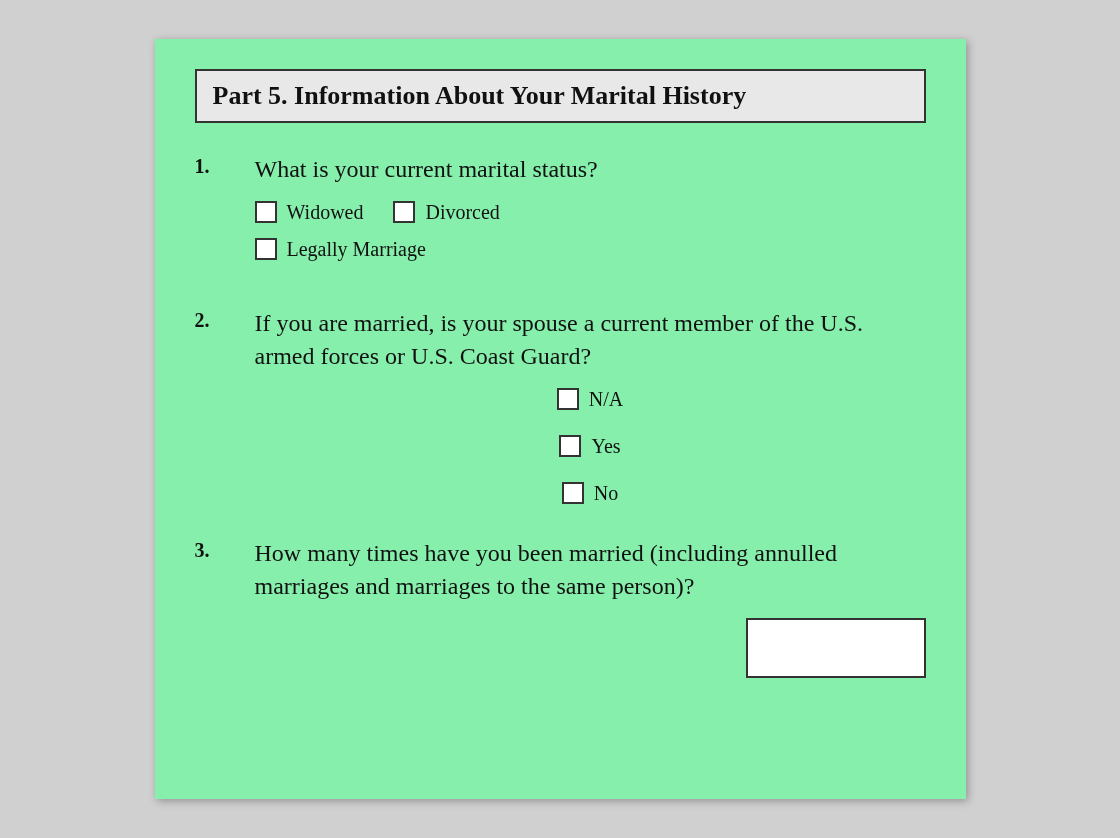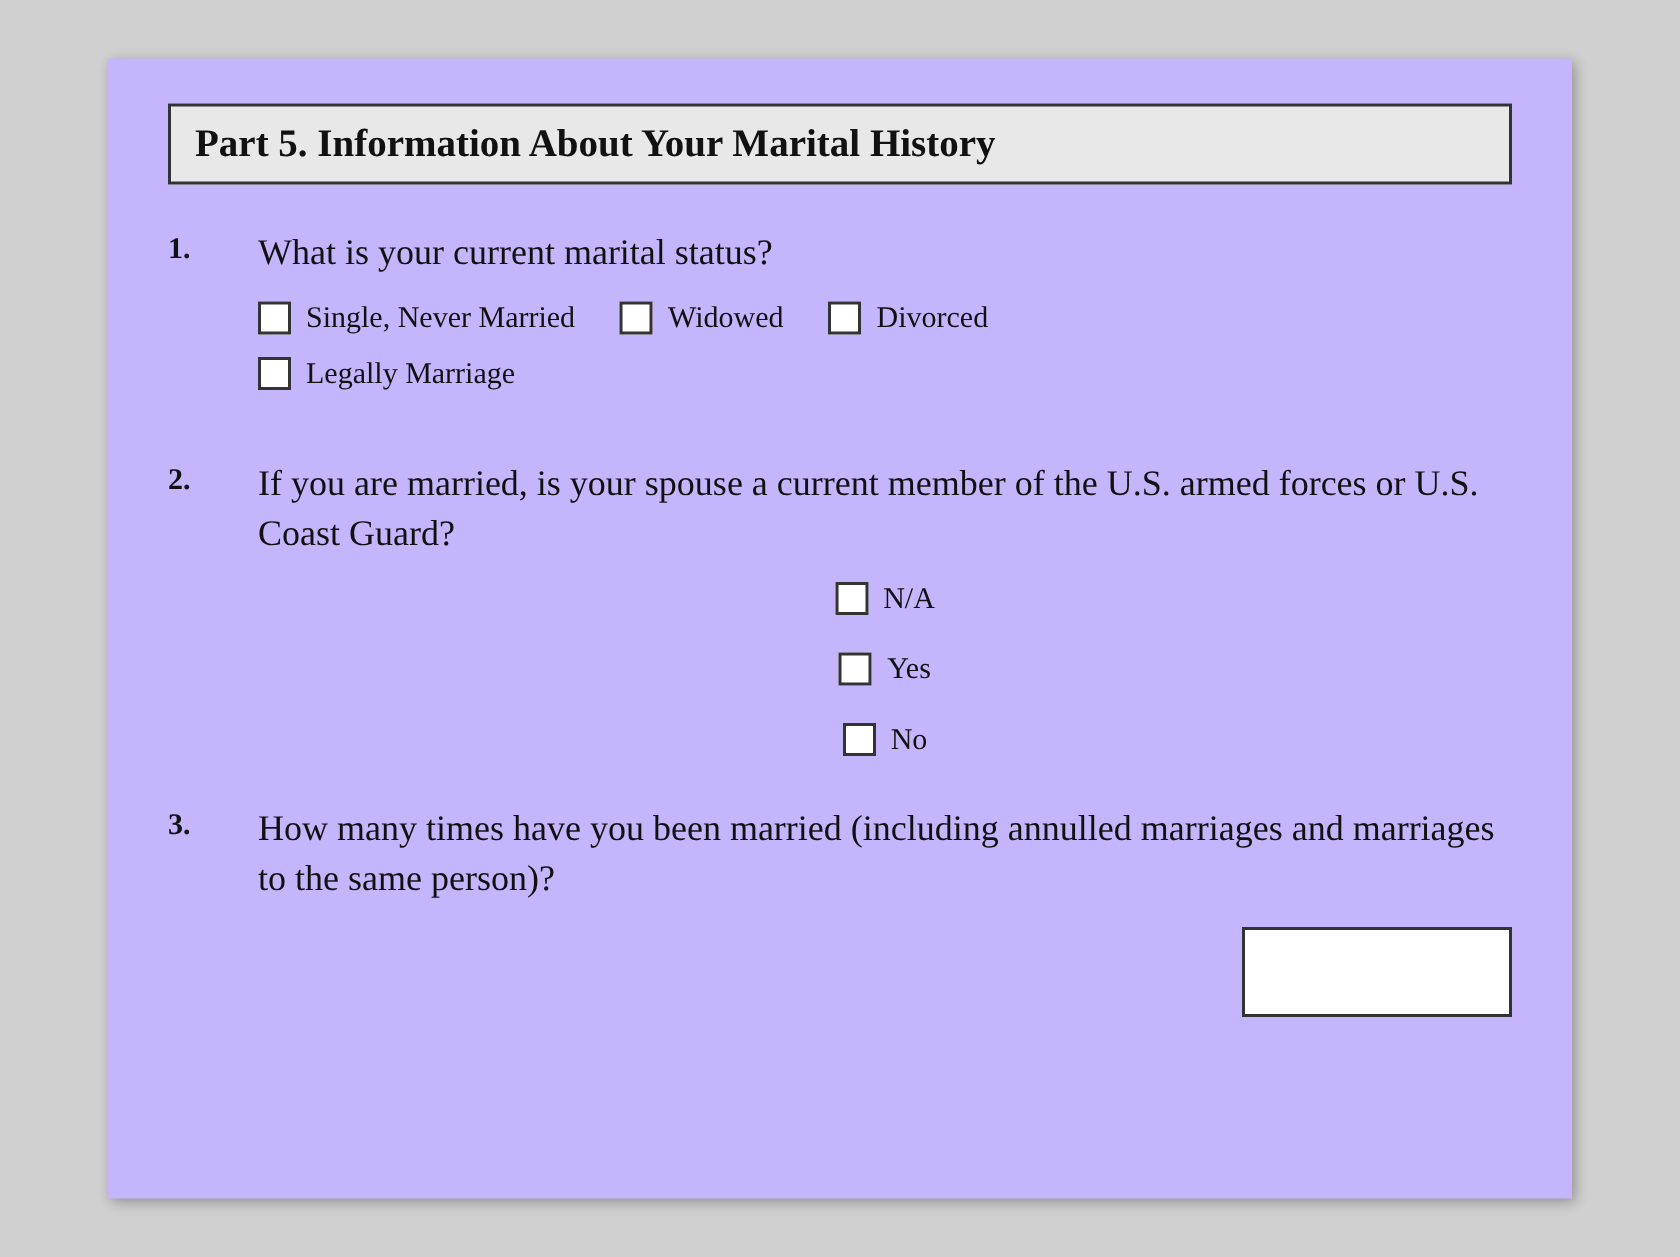--- a/index.html
+++ b/index.html
@@ -11,22 +11,22 @@
     body {
       background: #d0d0d0;
       display: flex;
       justify-content: center;
       align-items: center;
       min-height: 100vh;
       font-family: 'Times New Roman', Times, serif;
     }
 
     .page {
-      background: #c4b5fd;
-      width: 976px;
+      background: #86efac;
+      width: 811px;
       min-height: 760px;
       padding: 30px 40px 40px 40px;
       box-shadow: 2px 2px 8px rgba(0,0,0,0.3);
     }
 
     .section-header {
       border: 2.5px solid #333;
       padding: 10px 16px;
       margin-bottom: 30px;
       background: #e8e8e8;
@@ -124,24 +124,20 @@
   </div>
 
   <div class="question-block">
     <div class="question-number">1.</div>
     <div class="question-content">
       <div class="question-text">What is your current marital status?</div>
 
       <div class="options-row">
         <div class="option-item">
           <div class="checkbox"></div>
-          <span class="option-label">Single, Never Married</span>
-        </div>
-        <div class="option-item">
-          <div class="checkbox"></div>
           <span class="option-label">Widowed</span>
         </div>
         <div class="option-item">
           <div class="checkbox"></div>
           <span class="option-label">Divorced</span>
         </div>
       </div>
 
 
       <div class="options-row">

